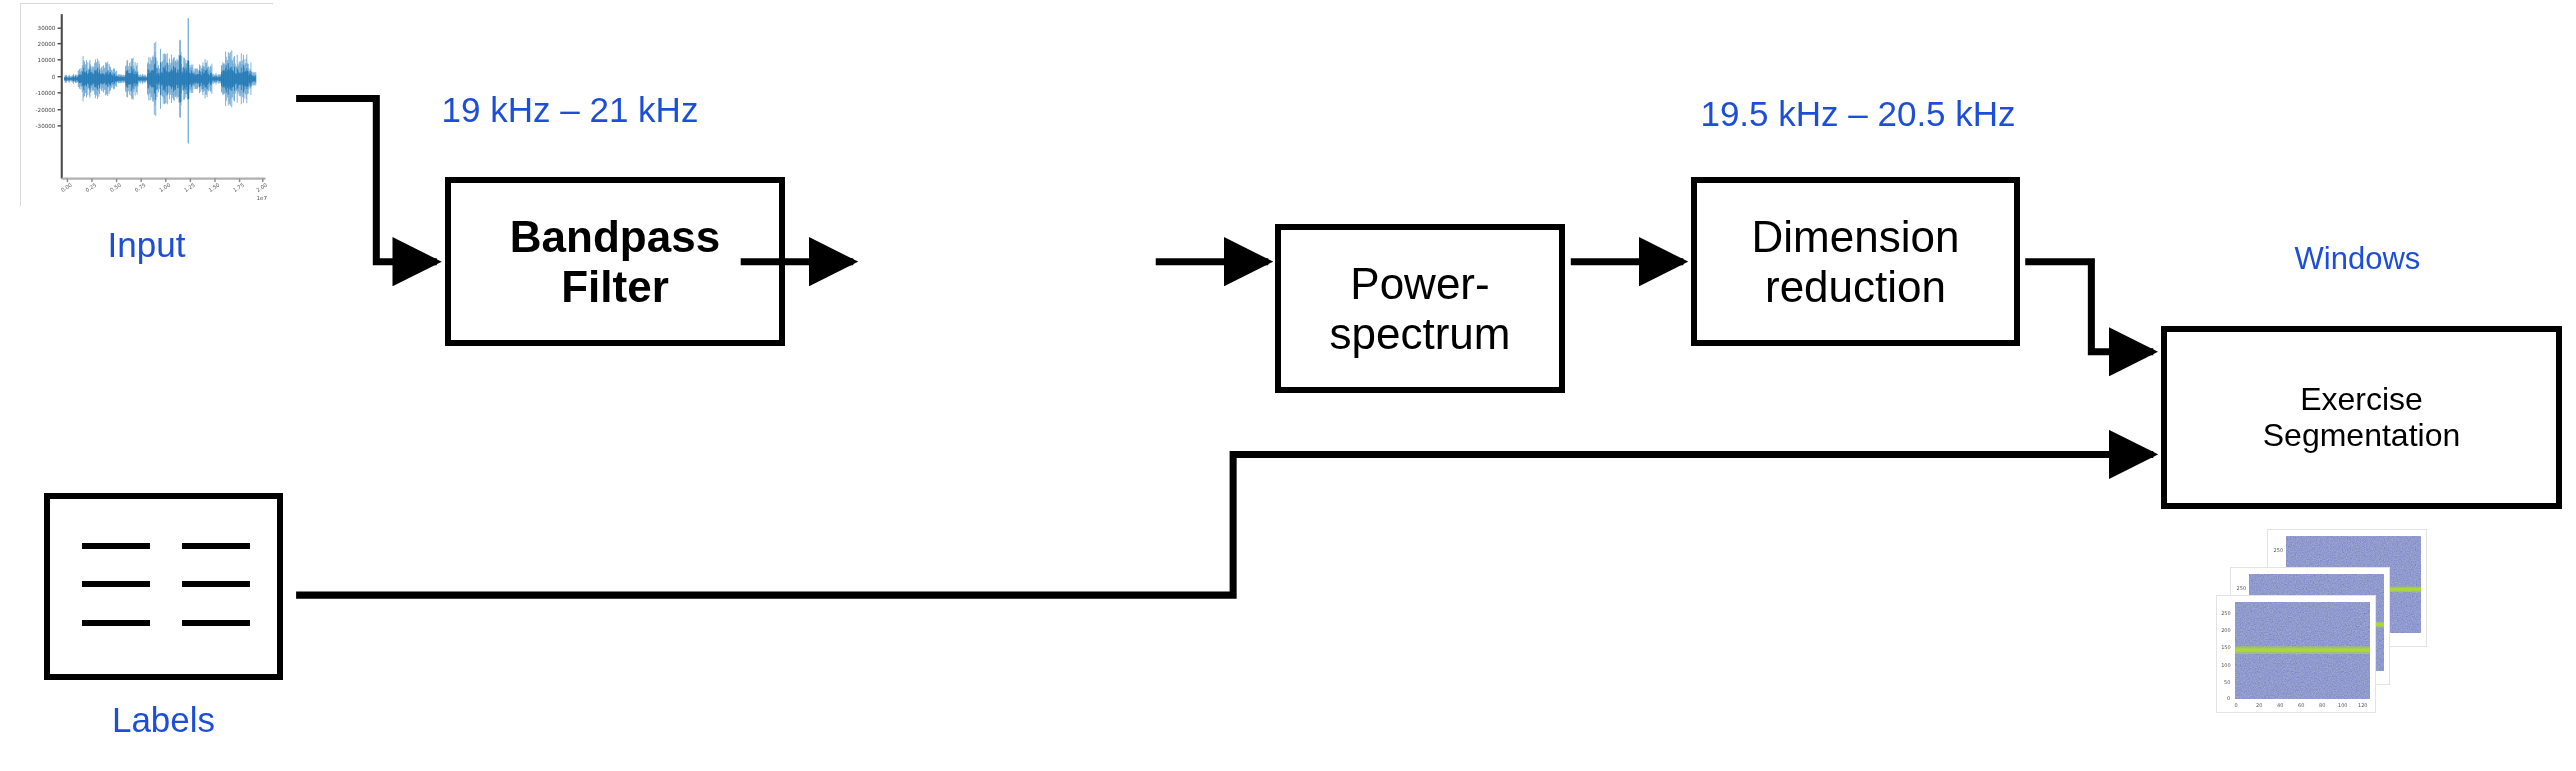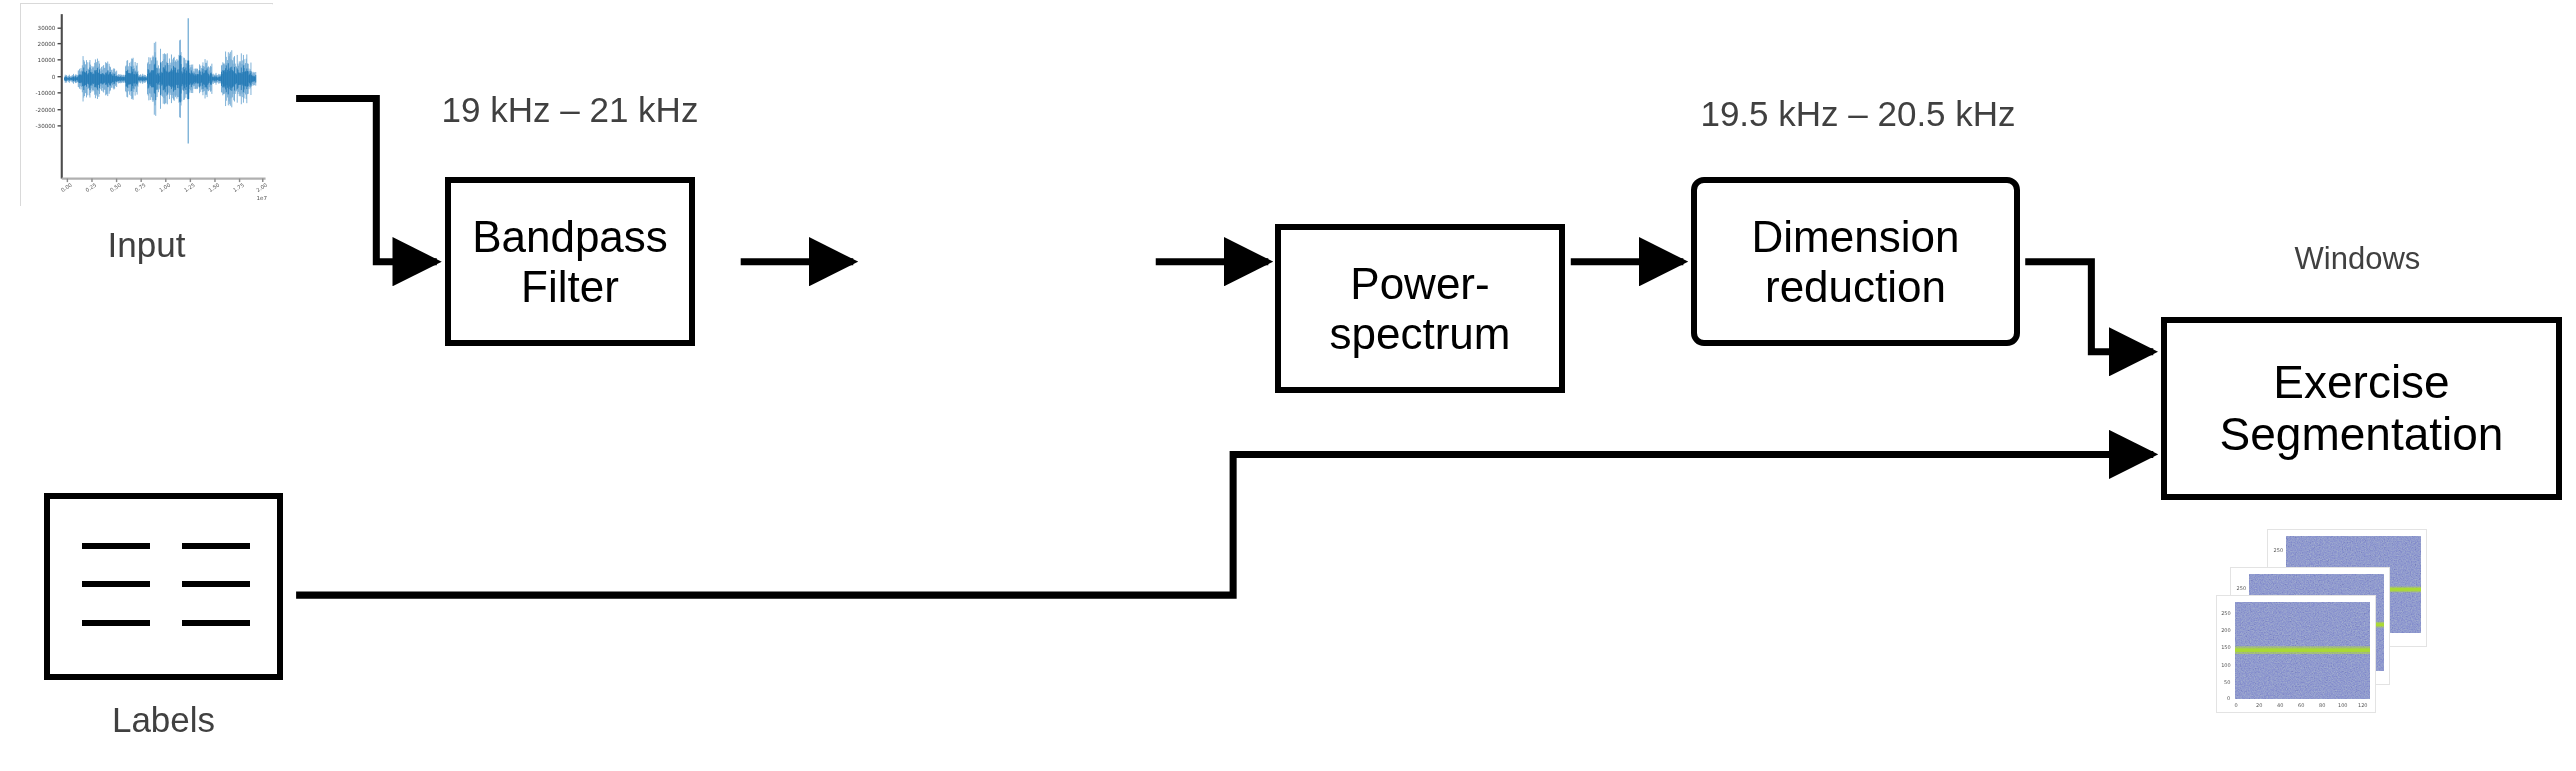--- a/index.html
+++ b/index.html
@@ -28,27 +28,27 @@
     display: flex;
     align-items: center;
     justify-content: center;
     text-align: center;
     line-height: 1.12;
     font-size: 44px;
     color: #000000;
     padding: 2.8px 7px;
     white-space: pre-line;
   }
-  .proc-box.big { font-size: 46px; }
+  .proc-box.big { font-size: 32px; margin-top: 9px; }
 
   
   .caption {
     position: absolute;
     font-size: 35px;
-    color: #404040;
+    color: #1d4ed8;
     text-align: center;
     white-space: nowrap;
   }
   .caption.small { font-size: 31px; }
 
   
   #wires {
     position: absolute;
     left: 0;
     top: 0;
@@ -732,28 +732,28 @@
   </div>
   <div class="caption" style="left:44px; top:700px; width:239px;">Labels</div>
 
   <div class="caption" style="left:422px; top:90px; width:296px;">19 kHz – 21 kHz</div>
 
 
   <div class="caption" style="left:1668px; top:94px; width:380px;">19.5 kHz – 20.5 kHz</div>
 
   <div class="caption small" style="left:2238px; top:241px; width:239px;">Windows</div>
 
-  <div class="proc-box" id="box-bandpass" style="left:445px; top:177px; width:250px; height:169px;">Bandpass
+  <div class="proc-box" id="box-bandpass" style="left:445px; top:177px; width:340px; height:169px;font-weight:bold;">Bandpass
 Filter</div>
 
 
   <div class="proc-box" id="box-power" style="left:1275px; top:177px; width:290px; height:169px;margin-top:47px;">Power-
 spectrum</div>
 
-  <div class="proc-box" id="box-dim" style="left:1691px; top:177px; width:329px; height:169px;border-radius:13px;">Dimension
+  <div class="proc-box" id="box-dim" style="left:1691px; top:177px; width:329px; height:169px;">Dimension
 reduction</div>
 
   <div class="proc-box big" id="box-seg" style="left:2161px; top:317px; width:401px; height:183px;">Exercise
 Segmentation</div>
 
   <svg id="wires" viewBox="0 0 3660 1096">
     <defs>
       <marker id="arrow" viewBox="0 0 10 10" refX="9" refY="5" markerWidth="7" markerHeight="7" orient="auto-start-reverse">
         <path d="M 0 0 L 10 5 L 0 10 z" fill="#000000"></path>
       </marker>

